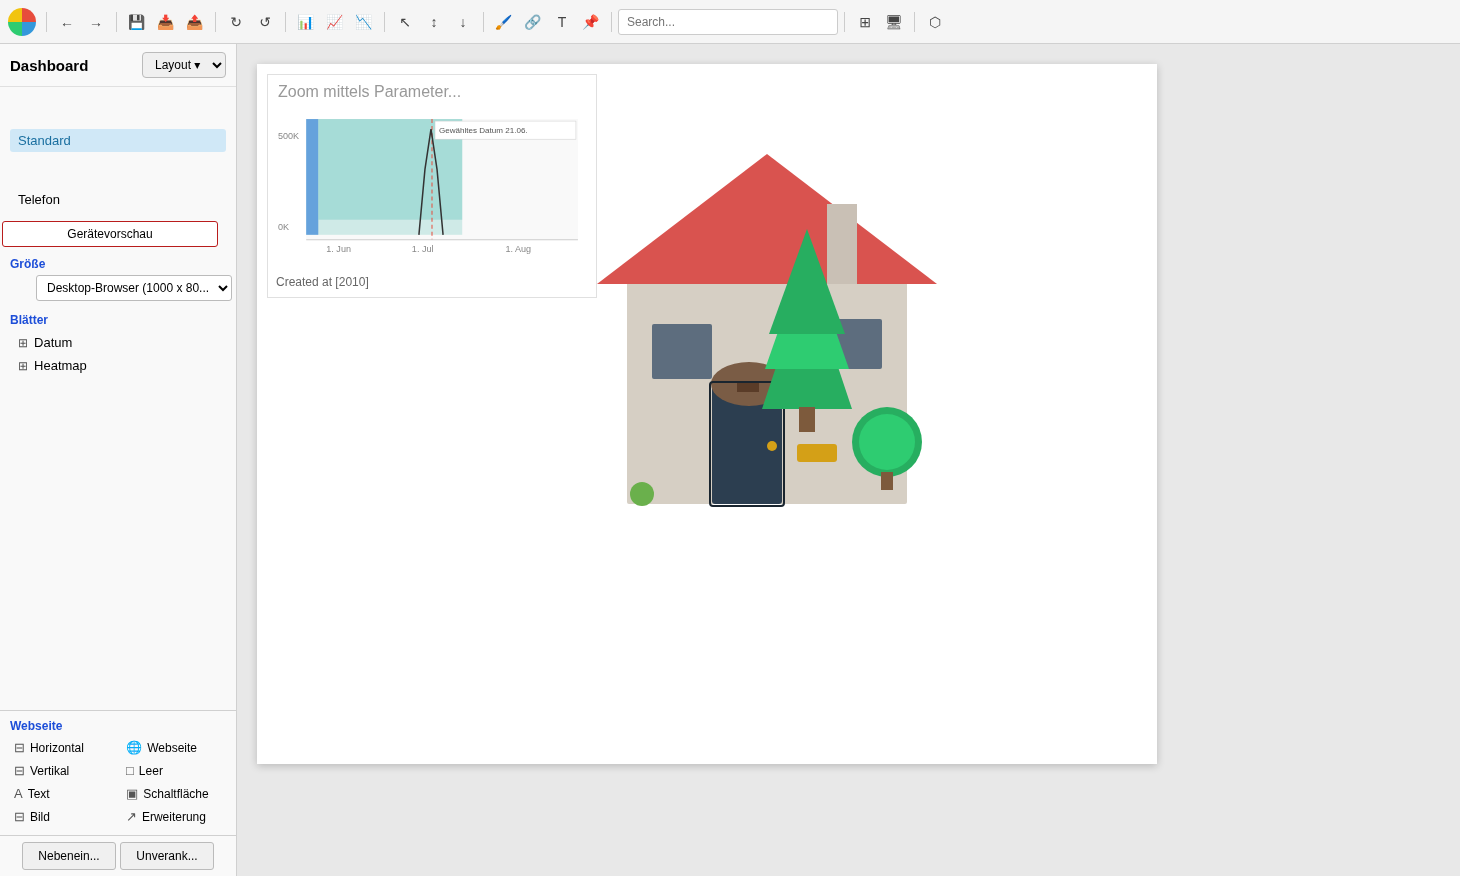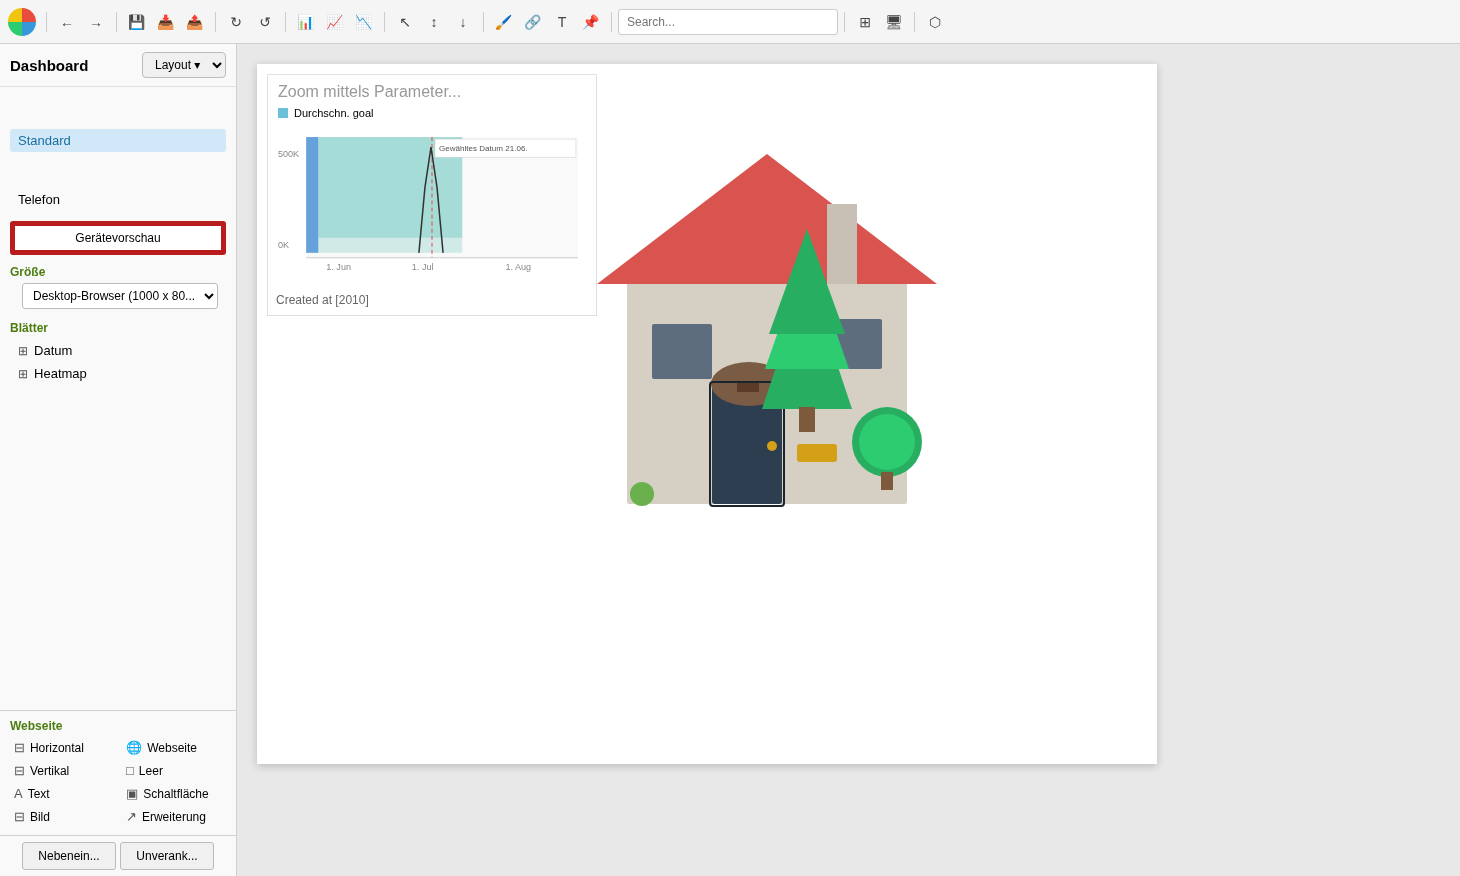--- a/index.html
+++ b/index.html
@@ -75,48 +75,48 @@
       height: 26px;
       border: 1px solid #bbb;
       border-radius: 4px;
       background: #f0f0f0;
       padding: 0 8px;
       font-size: 12px;
       cursor: pointer;
     }
 
     .sidebar-section { padding: 6px 10px; }
-    .sidebar-section-label { font-weight: bold; font-size: 12px; color: #4d7c0f; margin-bottom: 4px; }
+    .sidebar-section-label { font-weight: bold; font-size: 12px; color: #1d4ed8; margin-bottom: 4px; }
 
     .device-list { list-style: none; }
     .device-item {
       padding: 4px 8px;
       border-radius: 3px;
       cursor: pointer;
       font-size: 13px;
       margin-top: 36px;
     }
     .device-item.active { background: #d0e8f7; color: #1a6fa0; }
 
     .device-preview-btn {
       display: block;
       width: calc(100% - 20px);
-      margin: 4px 10px;
+      margin: 4px 2px;
       padding: 5px;
       background: #fff;
-      border: 5px solid #b91c1c;
+      border: 1px solid #b91c1c;
       border-radius: 3px;
       text-align: center;
       cursor: pointer;
       font-size: 12px;
     }
 
     .size-dropdown {
       width: calc(100% - 20px);
-      margin: 0 12px;
+      margin: 0 26px;
       height: 26px;
       border: 1px solid #bbb;
       border-radius: 3px;
       background: white;
       padding: 0 6px;
       font-size: 12px;
       cursor: pointer;
     }
 
     .sheets-list { list-style: none; }
@@ -359,24 +359,20 @@
       <button class="bottom-btn">Nebenein...</button>
       <button class="bottom-btn">Unverank...</button>
     </div>
   </div>
 
   <div class="canvas-area">
     <div class="dashboard-canvas">
 
       <div class="chart-widget">
         <div class="chart-title">Zoom mittels Parameter...</div>
-        <div class="chart-legend">
-          <span class="legend-dot" style="background:#6bbfd6;"></span>
-          <span>Durchschn. goal</span>
-        </div>
 
         <div class="chart-body">
           <svg class="chart-svg" viewBox="0 0 310 160">
 
             <text x="2" y="30" font-size="9" fill="#888">500K</text>
             <text x="2" y="120" font-size="9" fill="#888">0K</text>
 
             <rect x="30" y="10" width="270" height="120" fill="#f9f9f9"></rect>
 
             <rect x="30" y="10" width="155" height="115" fill="#b2dfdb" opacity="0.6"></rect>

